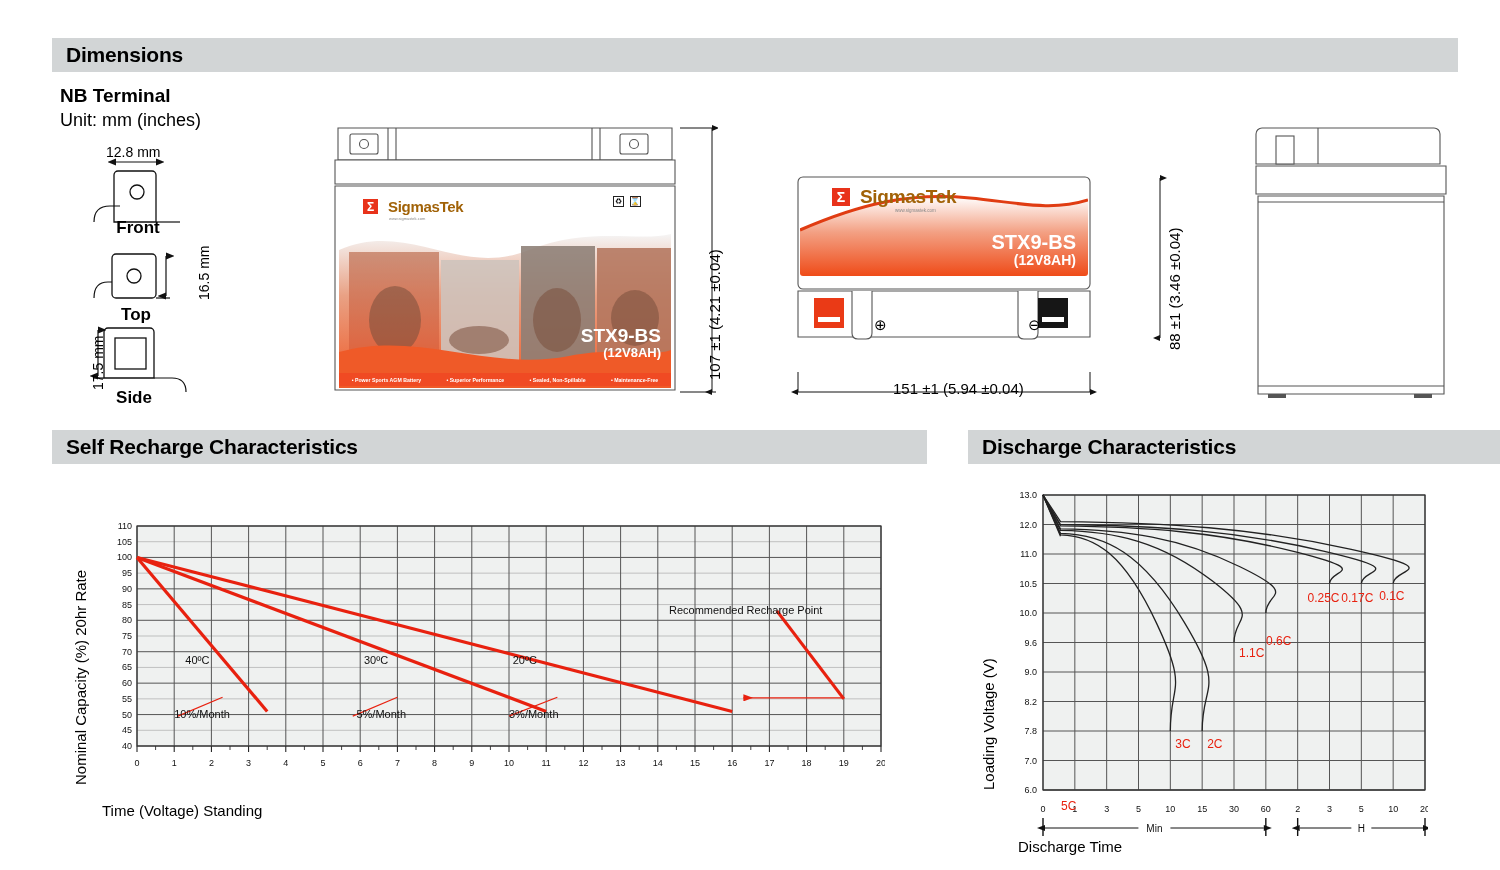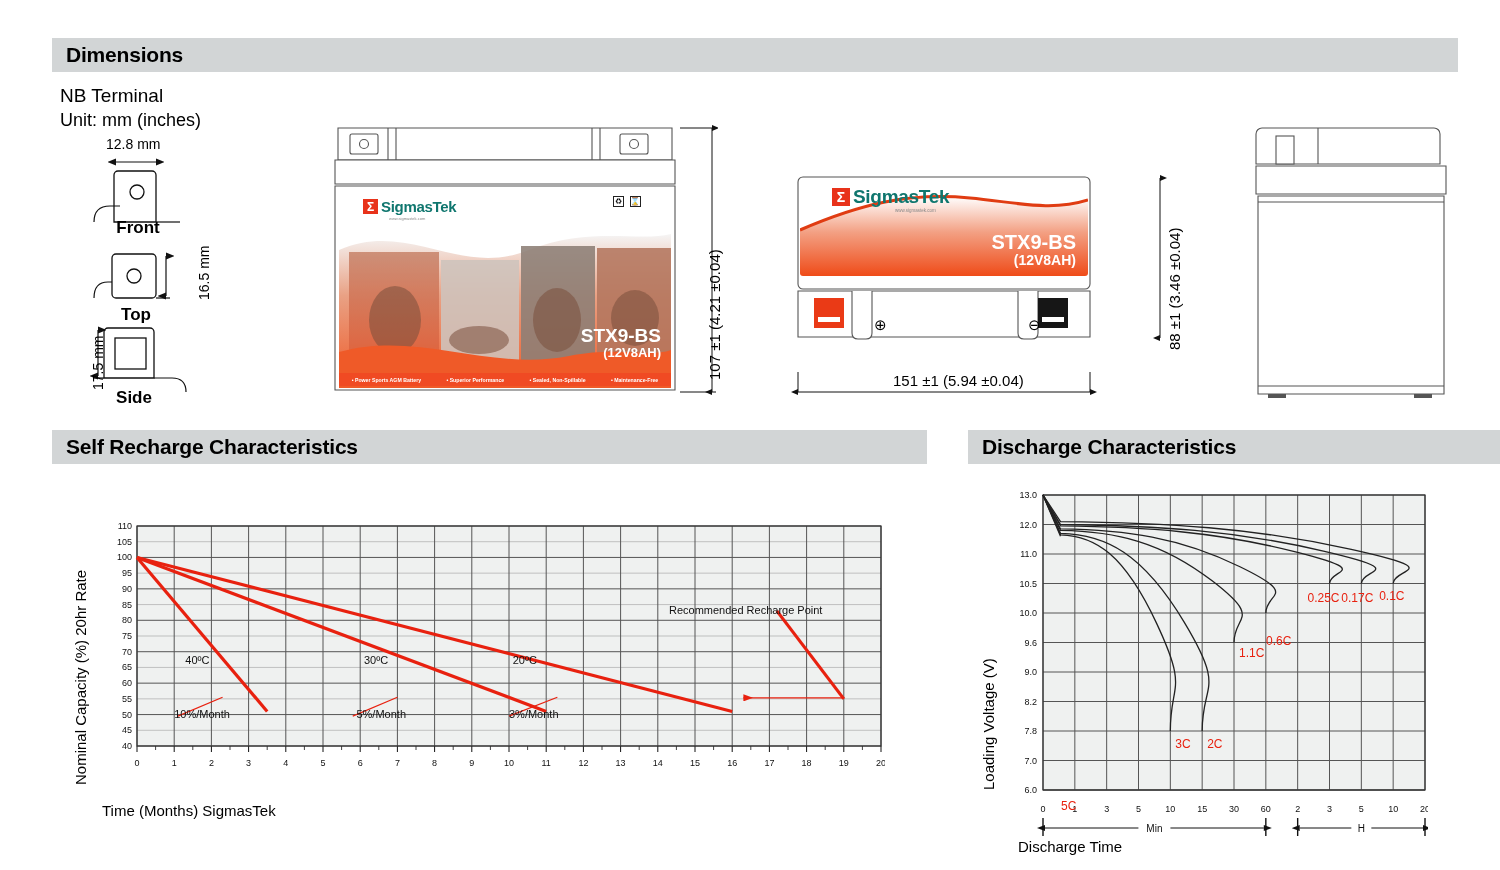--- a/index.html
+++ b/index.html
@@ -21,51 +21,51 @@
     padding-left:14px;
   }
   .sec-bar span {
     font-size:21px; font-weight:bold; letter-spacing:-0.2px;
   }
 
   #hdr-dimensions { left:52px; top:38px; width:1406px; height:34px; }
   #hdr-self       { left:52px; top:430px; width:875px; height:34px; }
   #hdr-disch      { left:968px; top:430px; width:615px; height:34px; }
 
-  .sub-title { position:absolute; font-size:19px; font-weight:normal; }
+  .sub-title { position:absolute; font-size:19px; font-weight:bold; }
   .sub-unit  { position:absolute; font-size:18px; }
 
   
   .tdraw { position:absolute; }
   .tlabel { position:absolute; font-size:17px; text-align:center;font-weight:bold; }
   .vlabel {
     position:absolute; font-size:14px;
     transform:rotate(-90deg); transform-origin:left top;
     white-space:nowrap;
   }
-  .dimtxt { position:absolute; font-size:14px; white-space:nowrap; }
+  .dimtxt { position:absolute; font-size:14px; white-space:nowrap;margin-top:8px; }
 
   
   .batt { position:absolute; }
 
   .label-front {
     position:absolute;
     background:#fff;
     overflow:hidden;
   }
 
   .brand-row { position:absolute; display:flex; align-items:center; }
   .sigma-box {
     width:15px; height:15px; background:#e8321a; color:#fff;
     font-size:12px; font-weight:bold; display:flex;
     align-items:center; justify-content:center; line-height:1;
   }
   .brand-txt {
-    font-size:15px; font-weight:bold; color:#0f766e;
-    margin-left:3px; letter-spacing:-0.3px;
+    font-size:15px; font-weight:bold; color:#a16207;
+    margin-left:10px; letter-spacing:-0.3px;
   }
   .brand-url { position:absolute; font-size:4px; color:#888; }
 
   .model-txt {
     position:absolute; color:#fff; font-weight:bold;
     text-align:right; line-height:1.05;
   }
 
   .feat-bar {
     position:absolute; left:0; right:0;
@@ -309,21 +309,21 @@
     <rect x="28" y="276" width="18" height="4"></rect>
     <rect x="174" y="276" width="18" height="4"></rect>
   </g>
 </svg>
 
 <div class="sec-bar" id="hdr-self">
   <span>Self Recharge Characteristics</span>
 </div>
 
 <div class="axis-title vert" style="left:72px; top:785px;">Nominal Capacity (%) 20hr Rate</div>
-<div class="axis-title" style="left:102px; top:802px;">Time (Months) SigmasTek</div>
+<div class="axis-title" style="left:102px; top:802px;">Time (Voltage) Standing</div>
 
 <svg id="sd-chart" class="chart-wrap" style="left:95px; top:518px;" width="790" height="265">
     <rect x="42" y="8" width="744" height="220" fill="#eff1f0"></rect>
     <line x1="42" y1="228" x2="786" y2="228" stroke="#555" stroke-width="1"></line>
     <text x="37" y="231" font-size="9" font-family="&quot;Liberation Sans&quot;, sans-serif" fill="#111" text-anchor="end">40</text>
     <line x1="42" y1="212.28571428571428" x2="786" y2="212.28571428571428" stroke="#aaa" stroke-width="0.7"></line>
     <text x="37" y="215.28571428571428" font-size="9" font-family="&quot;Liberation Sans&quot;, sans-serif" fill="#111" text-anchor="end">45</text>
     <line x1="42" y1="196.57142857142858" x2="786" y2="196.57142857142858" stroke="#555" stroke-width="1"></line>
     <text x="37" y="199.57142857142858" font-size="9" font-family="&quot;Liberation Sans&quot;, sans-serif" fill="#111" text-anchor="end">50</text>
     <line x1="42" y1="180.85714285714286" x2="786" y2="180.85714285714286" stroke="#aaa" stroke-width="0.7"></line>

